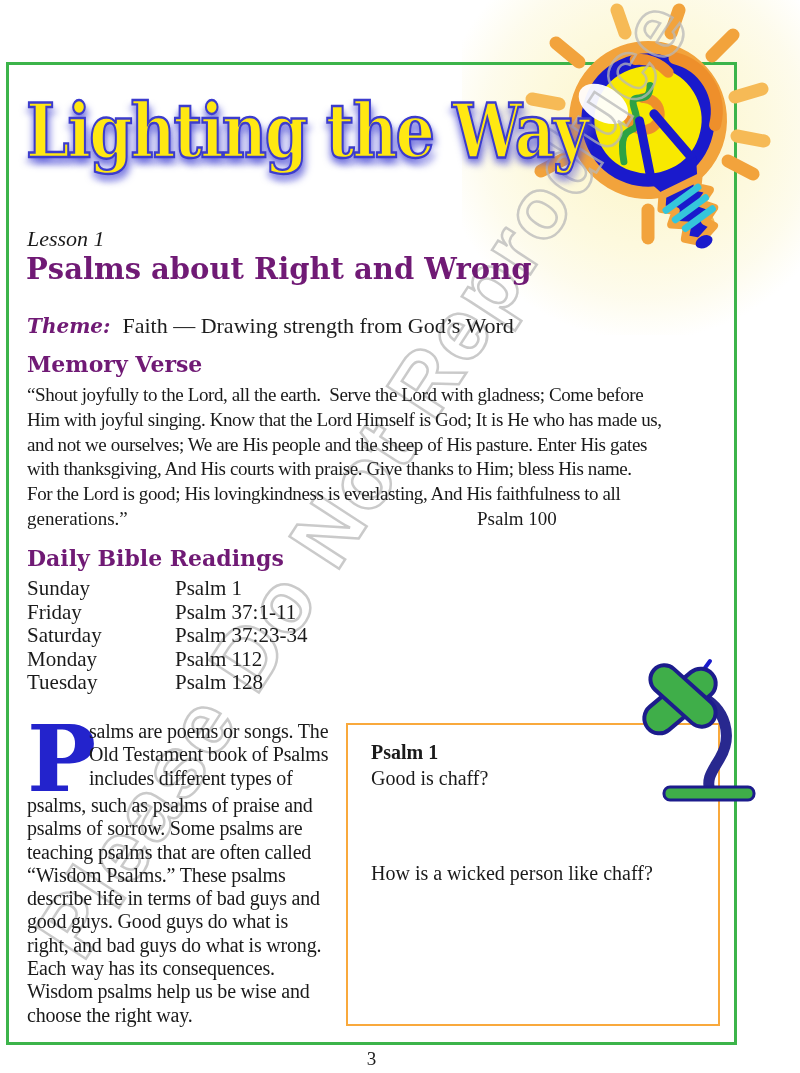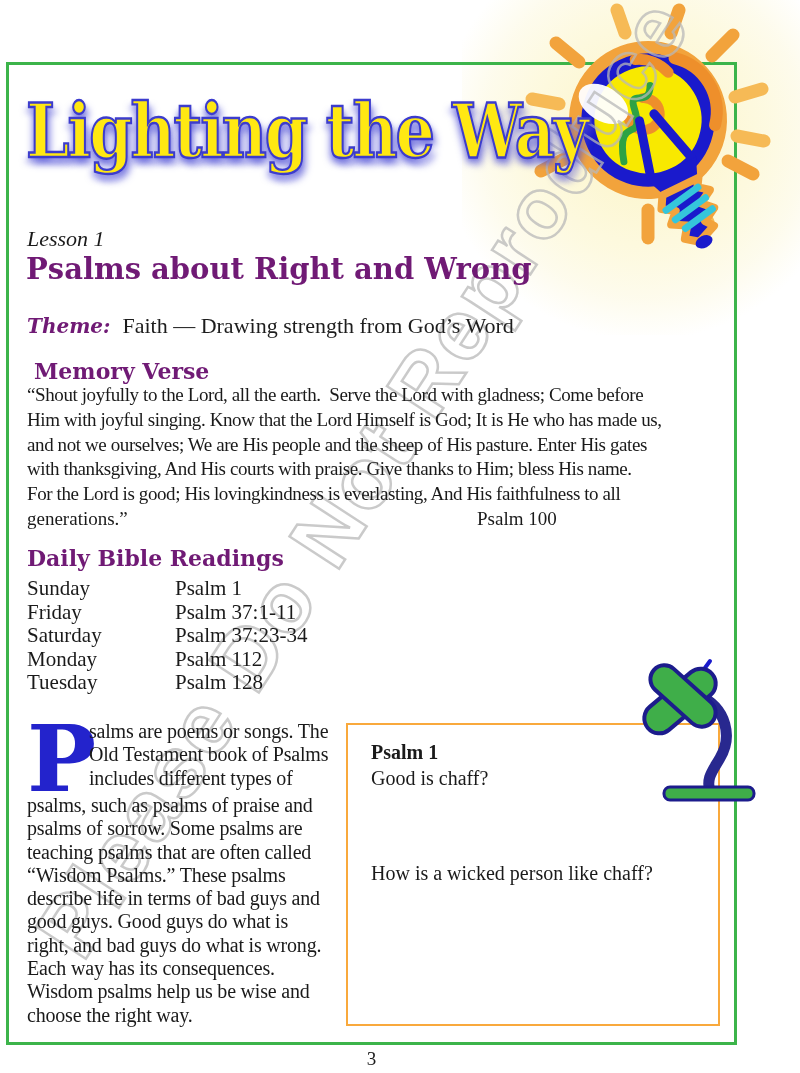--- a/index.html
+++ b/index.html
@@ -109,21 +109,21 @@
   <div class="watermark">Please Do Not Reproduce</div>
 
   <div class="abs lesson-label">Lesson 1</div>
 
   <h2 class="abs lesson-title head-font blue">Psalms about Right and Wrong</h2>
 
   <p class="abs theme-line" style="margin:0">
     <span class="head-font blue">Theme:</span><span class="theme-text">Faith — Drawing strength from God’s Word</span>
   </p>
 
-  <h3 class="abs mv-head head-font blue" style="margin:7px">Memory Verse</h3>
+  <h3 class="abs mv-head head-font blue" style="margin:0">Memory Verse</h3>
 
   <div class="abs verse">“Shout joyfully to the Lord, all the earth.  Serve the Lord with gladness; Come before
 Him with joyful singing. Know that the Lord Himself is God; It is He who has made us,
 and not we ourselves; We are His people and the sheep of His pasture. Enter His gates
 with thanksgiving, And His courts with praise. Give thanks to Him; bless His name.
 For the Lord is good; His lovingkindness is everlasting, And His faithfulness to all</div>
 
   <div class="abs verse-last">
     <span>generations.”</span>
     <span class="verse-ref">Psalm 100</span>

